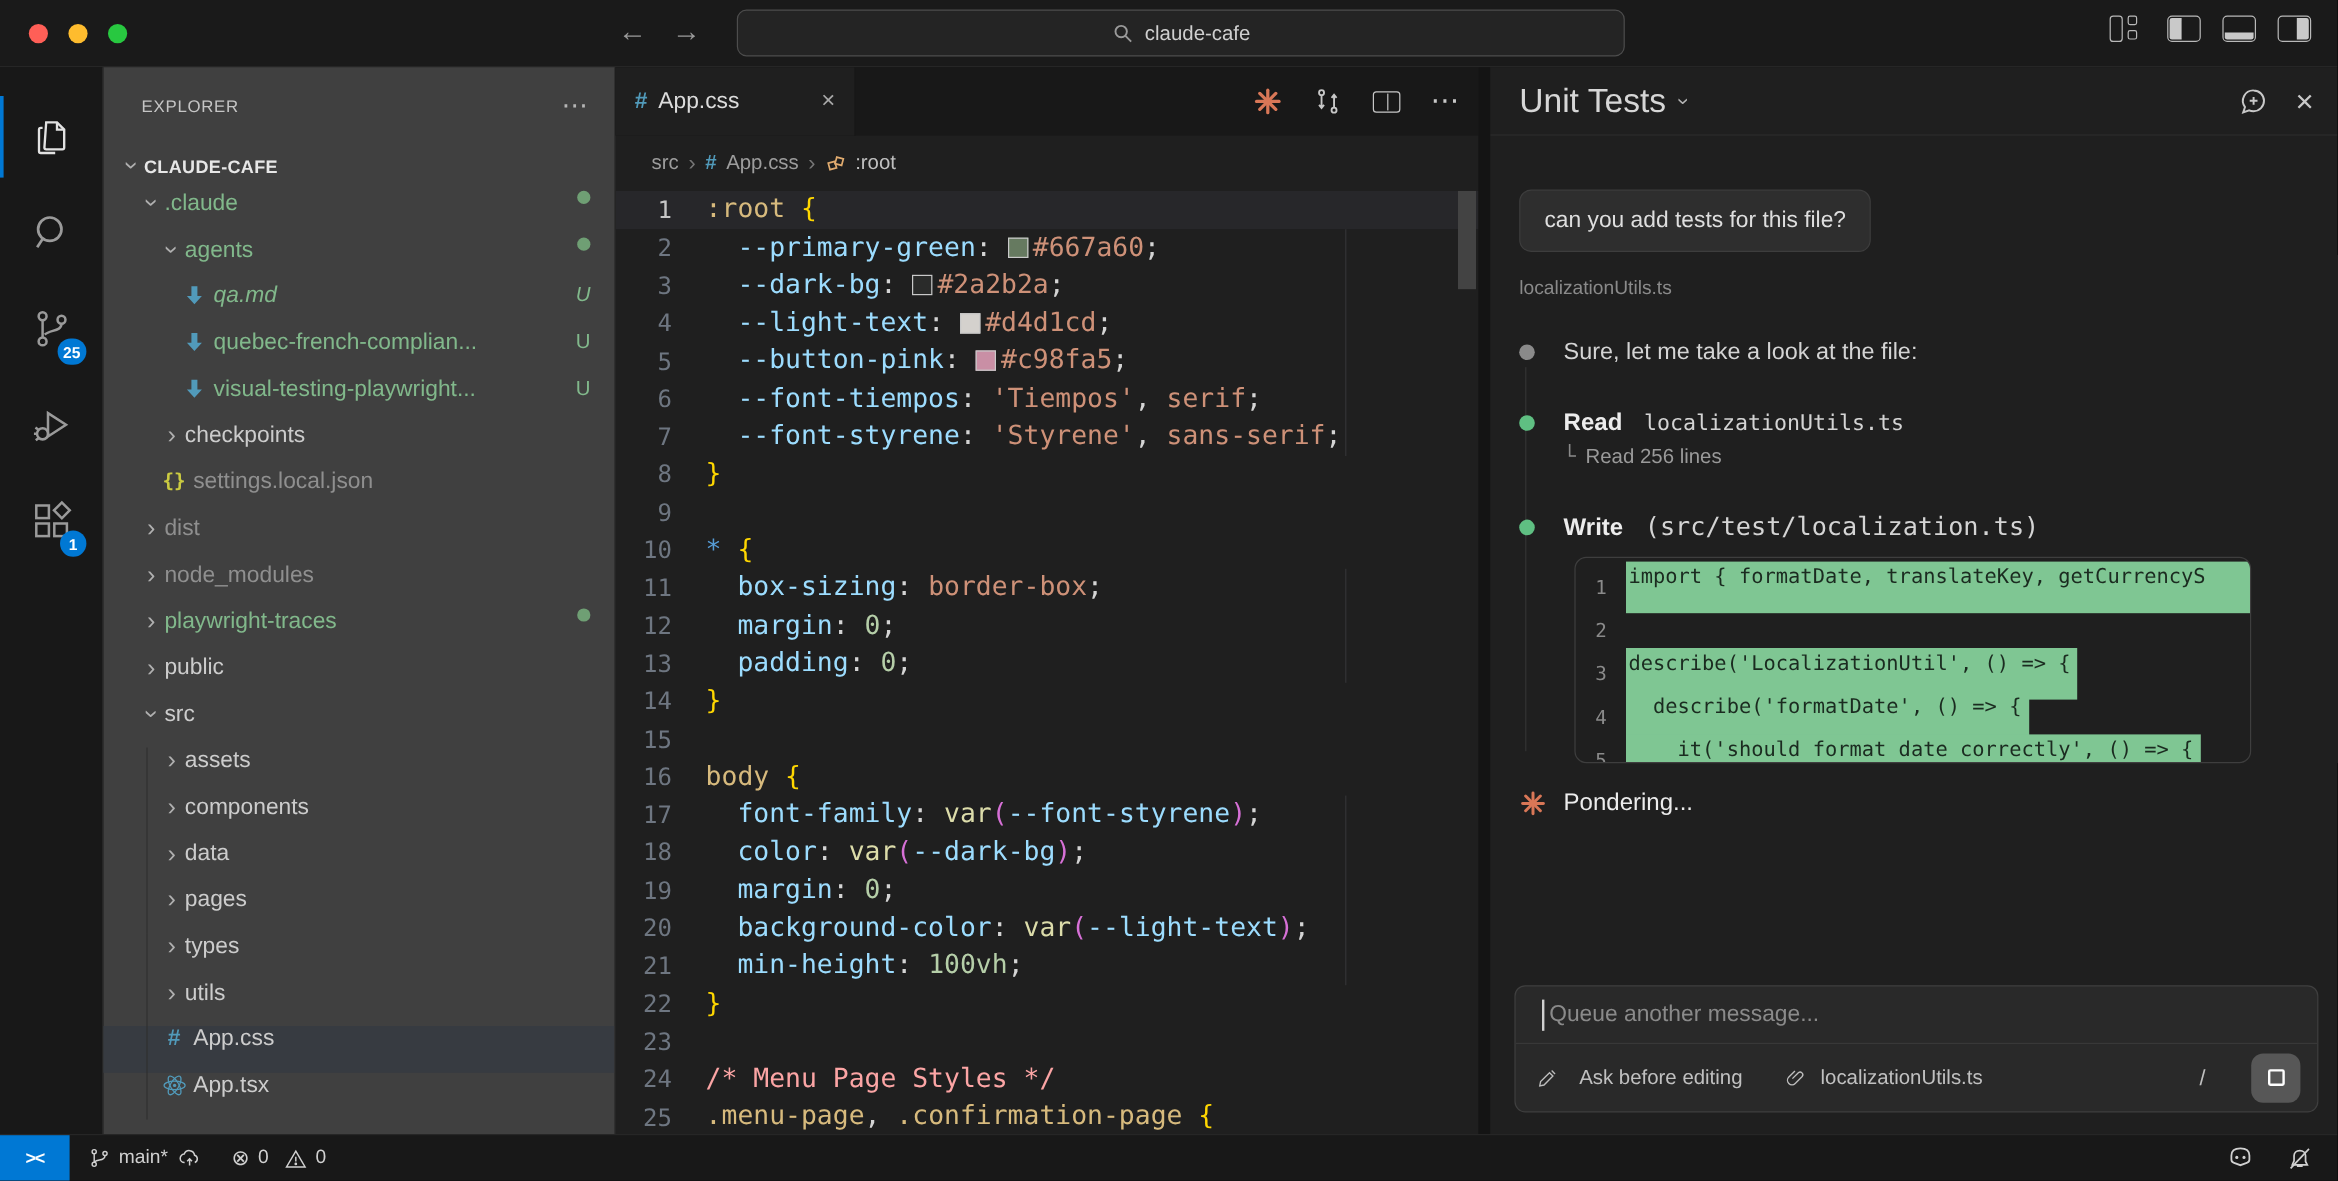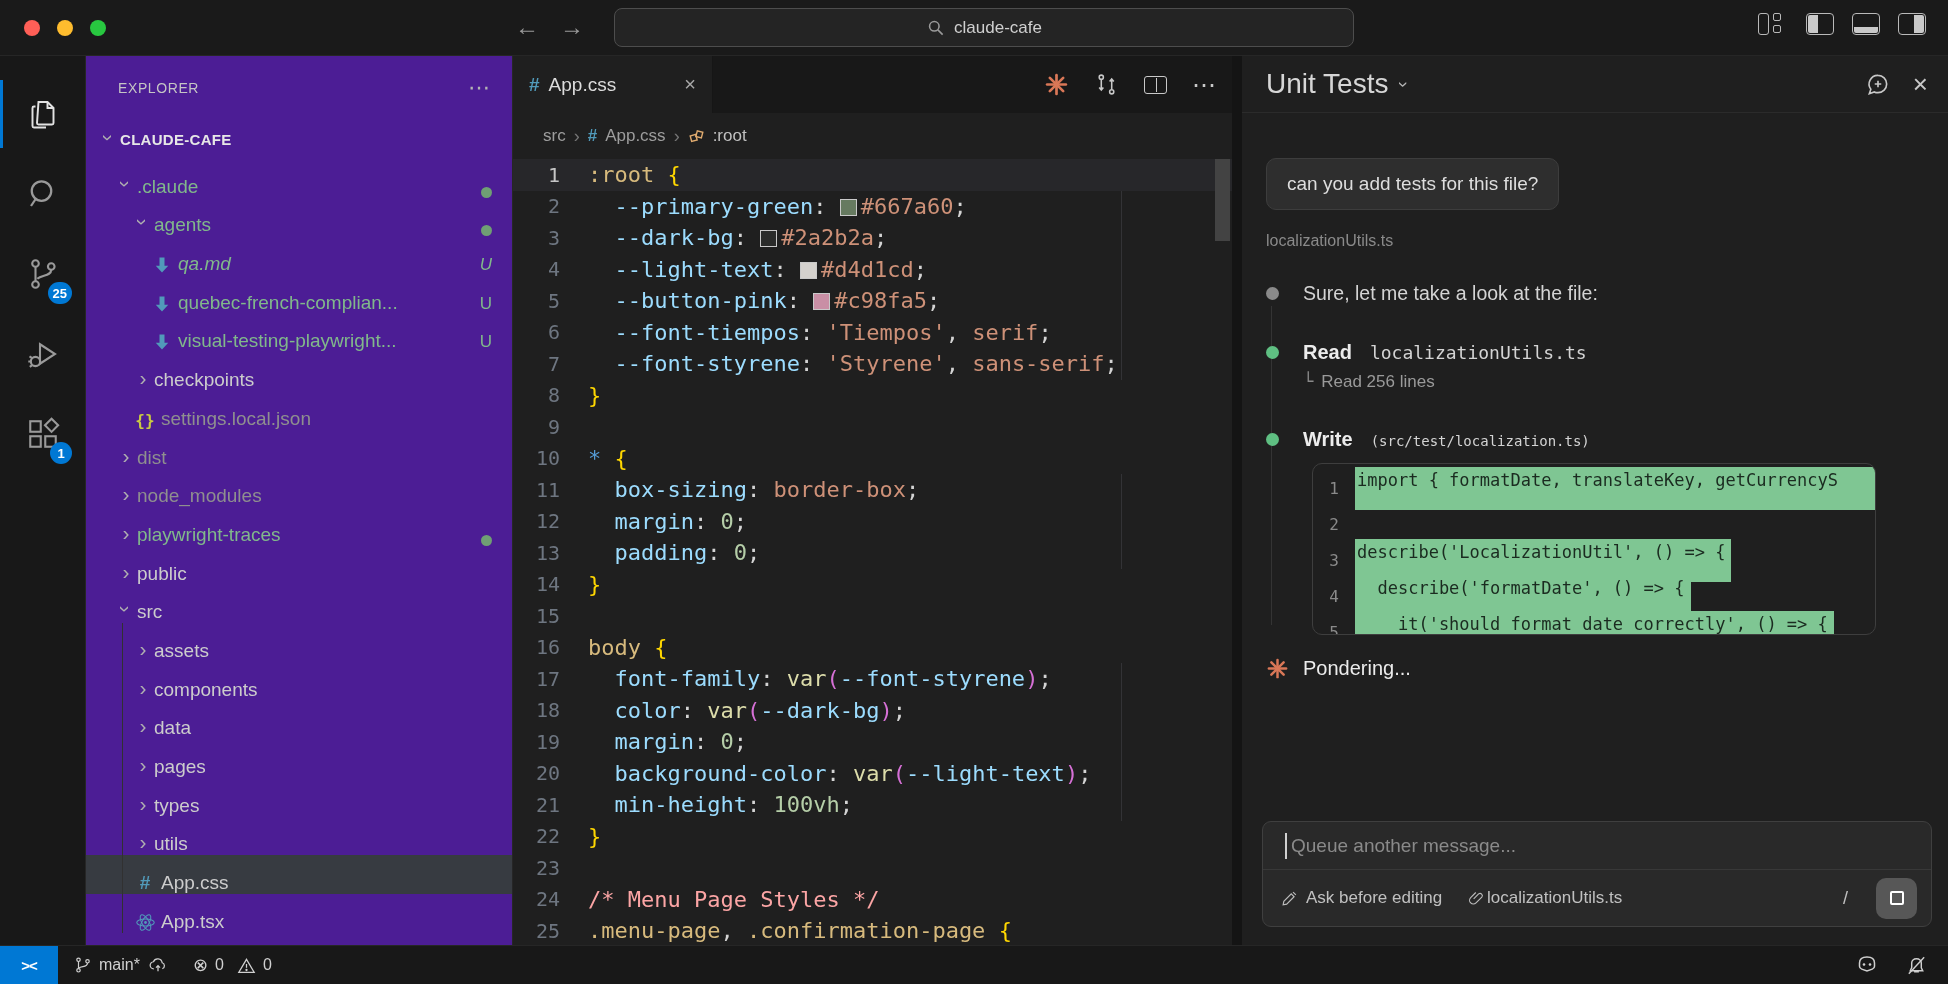--- a/index.html
+++ b/index.html
@@ -32,27 +32,27 @@
 
   
   .main { position:absolute; top:56px; left:0; right:0; height:889px; display:flex; }
   
   .activitybar { width:86px; background:#181818; border-right:1px solid #262626; position:relative; flex:none; }
   .ab-item { position:absolute; left:0; width:86px; height:80px; display:flex; align-items:center; justify-content:center; }
   .ab-item.active::before { content:""; position:absolute; left:0; top:6px; bottom:6px; width:3px; background:#0078d4; }
   .ab-badge { position:absolute; right:14px; bottom:10px; background:#0078d4; color:#fff; border-radius:11px; min-width:22px; height:22px;
     font-size:13px; display:flex; align-items:center; justify-content:center; padding:0 5px; font-weight:bold; }
   
-  .sidebar { width:427px; background:#4c1d95; border-right:1px solid #262626; flex:none; overflow:hidden; font-size:19px; }
+  .sidebar { width:427px; background:#404040; border-right:1px solid #262626; flex:none; overflow:hidden; font-size:19px; }
   .sb-header { height:64px; display:flex; align-items:center; padding:0 22px 0 32px; }
   .sb-title { font-size:14px; letter-spacing:0.6px; color:#c5c5c5; }
   .sb-more { margin-left:auto; color:#b5b5b5; font-size:22px; }
   .tree-root { height:39px; display:flex; align-items:center; padding-left:12px; font-weight:bold; font-size:15px; color:#e7e7e7; letter-spacing:0.3px; }
   .tree-root .chev { font-weight:normal; }
-  .tree-row { height:38.7px; display:flex; align-items:flex-end; position:relative; cursor:default; }
+  .tree-row { height:38.7px; display:flex; align-items:flex-start; position:relative; cursor:default; }
   .tree-row.selected { background:#373b41; }
   .chev { display:inline-block; width:22px; font-size:21px; color:#b0b0b0; text-align:center; transform:translateY(-1px); }
   .chev.down { transform:rotate(90deg) translateX(-2px); }
   .ticon { width:26px; display:inline-flex; justify-content:center; align-items:center; margin-right:3px; }
   .ticon.json { color:#cbcb41; font-weight:bold; font-size:16px; font-family:"DejaVu Sans Mono",monospace; }
   .ticon.css  { color:#519aba; font-weight:bold; font-size:19px; }
   .t-green { color:#81b88b; } .t-dim { color:#8f8f8f; } .t-normal { color:#cccccc; }
   .t-right { margin-left:auto; padding-right:20px; display:flex; align-items:center; }
   .badge-u { color:#81b88b; font-size:17px; }
   .gdot { width:11px; height:11px; border-radius:50%; background:#6f9f74; }
@@ -116,21 +116,21 @@
   .diff-line { height:36px; display:flex; align-items:center; white-space:pre; }
   .diff-ln { width:42px; text-align:right; padding-right:16px; color:#8a8a8a; font-size:16px; flex:none; }
   .diff-hl { background:#7fc693; color:#1b2b20; padding:3px 6px 20px 2px; }
   .diff-hl.full { flex:1; margin-right:-1px; }
   .ponder-row { margin-top:22px; display:flex; align-items:center; gap:14px; font-size:20px; color:#ececec; }
   .inputbox { position:absolute; left:20px; right:16px; bottom:18px; height:106px; background:#292929;
     border:1px solid #3f3f3f; border-radius:9px; display:flex; flex-direction:column; }
   .input-top { flex:1; display:flex; align-items:center; padding-left:22px; border-bottom:1px solid #383838; }
   .caret { width:2px; height:26px; background:#d0d0d0; margin-right:4px; }
   .placeholder { color:#8a8a8a; font-size:19px; }
-  .input-bottom { height:56px; display:flex; align-items:center; padding:0 14px 0 18px; color:#c0c0c0; font-size:17px; }
+  .input-bottom { height:56px; display:flex; align-items:center; padding:0 14px 0 18px; gap:10px; color:#c0c0c0; font-size:17px; }
   .mode-label { margin-left:8px; }
   .attached-file { margin-left:2px; }
   .ib-paperclip { margin-left:26px; }
   .slash { margin-left:auto; font-size:18px; color:#c0c0c0; padding-right:28px; }
   .stop-btn { width:41px; height:41px; background:#575757; border-radius:10px; display:flex; align-items:center; justify-content:center; }
   .stop-square { width:14px; height:14px; border:2.5px solid #ffffff; border-radius:2px; }
 
   
   .statusbar { position:absolute; left:0; right:0; bottom:0; height:39px; background:#181818; border-top:1px solid #262626;
     display:flex; align-items:center; font-size:16px; color:#d0d0d0; }
@@ -455,21 +455,21 @@
             <span class="bullet green"></span>
             <span class="tool-name">Read</span>
             <span class="tool-file">localizationUtils.ts</span>
           </div>
           <div class="tool-sub">
             <span class="elbow">└</span><span>Read 256 lines</span>
           </div>
           <div class="t-row tool-row">
             <span class="bullet green"></span>
             <span class="tool-name">Write</span>
-            <span class="tool-file" style="font-size:14px">(src/test/localization.ts)</span>
+            <span class="tool-file" style="font-size:21px">(src/test/localization.ts)</span>
           </div>
           <div class="diff-block" id="diff-lines">
               <div class="diff-line"><span class="diff-ln">1</span><span class="diff-hl full">import { formatDate, translateKey, getCurrencyS</span></div>
               <div class="diff-line"><span class="diff-ln">2</span><span></span></div>
               <div class="diff-line"><span class="diff-ln">3</span><span class="diff-hl">describe('LocalizationUtil', () =&gt; {</span></div>
               <div class="diff-line"><span class="diff-ln">4</span><span class="diff-hl">  describe('formatDate', () =&gt; {</span></div>
               <div class="diff-line"><span class="diff-ln">5</span><span class="diff-hl">    it('should format date correctly', () =&gt; {</span></div>
             </div>
         </div>
         <div class="ponder-row">

